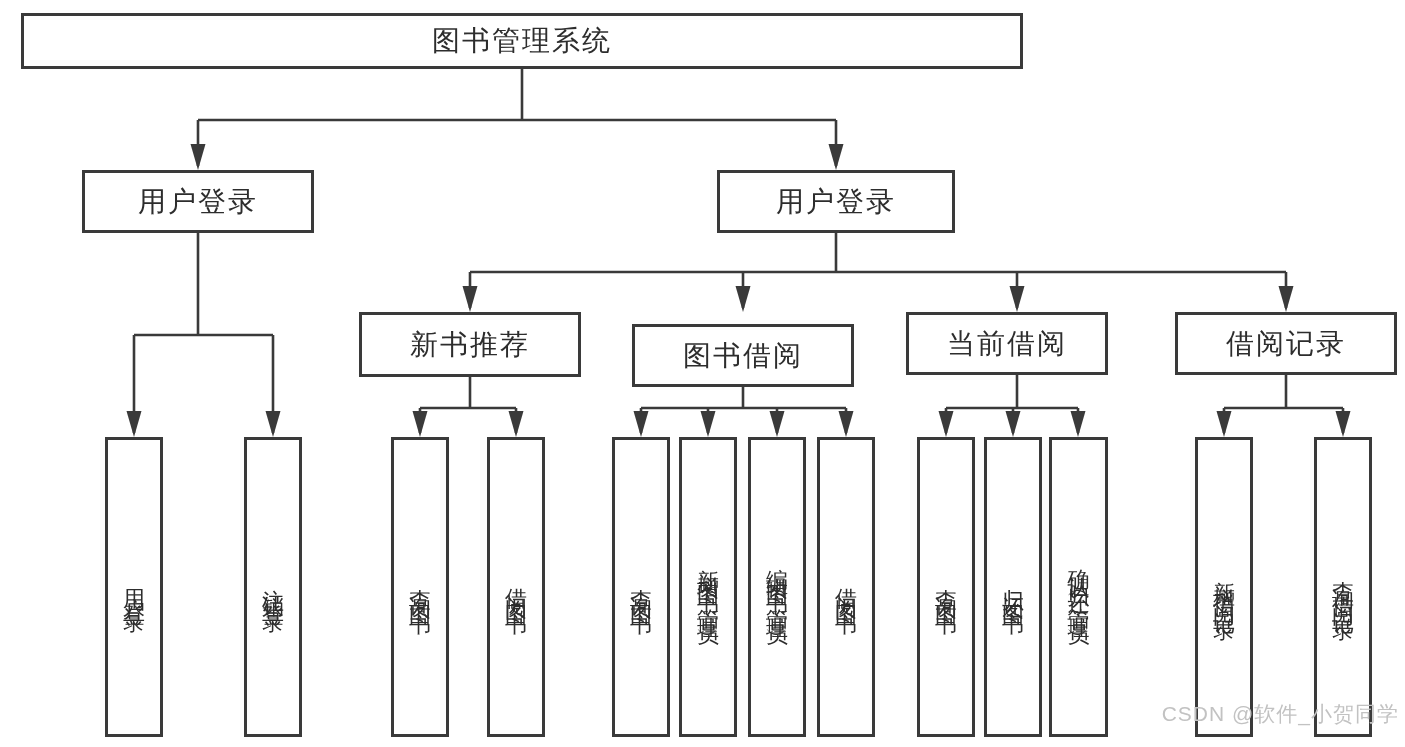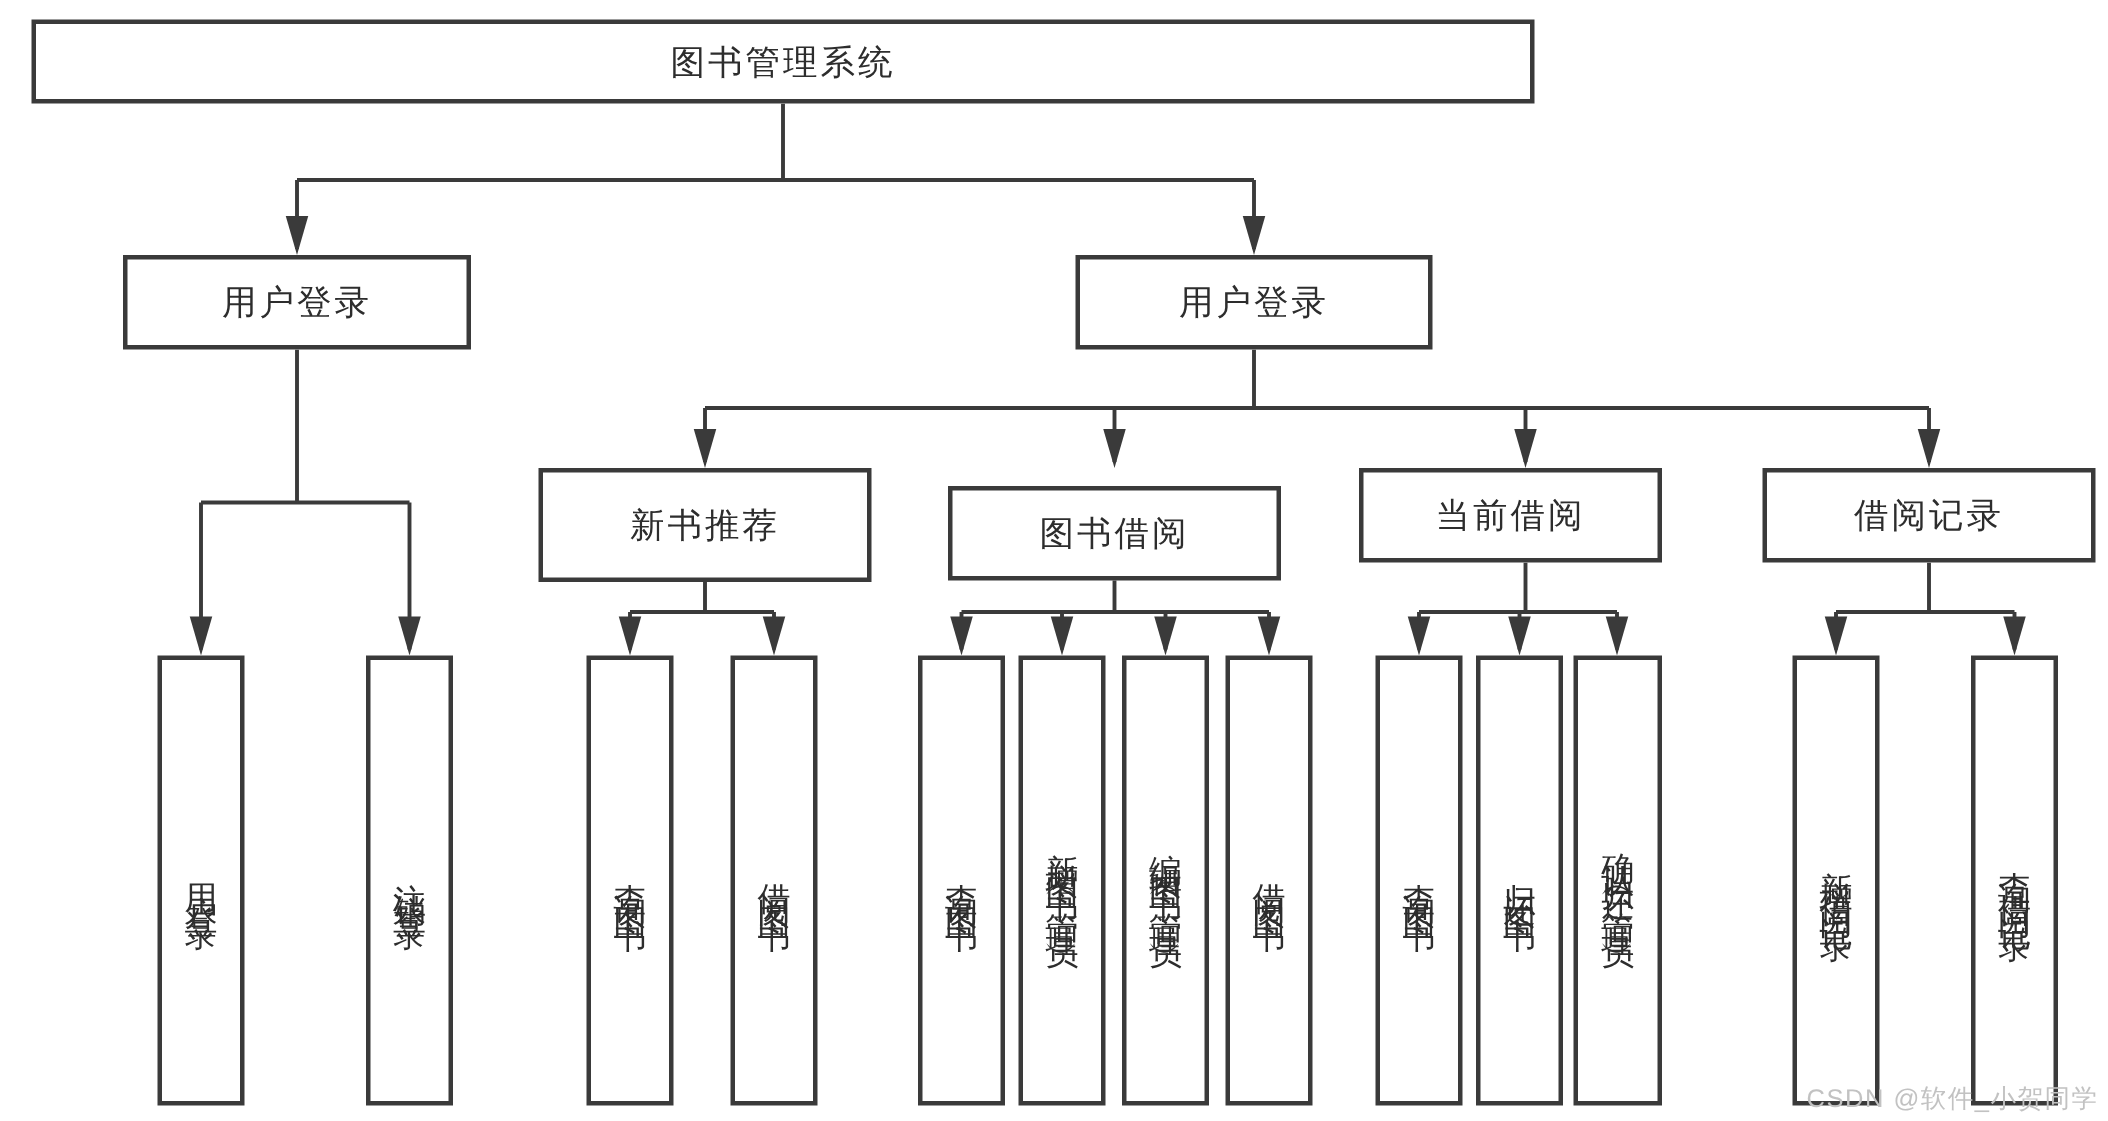--- a/index.html
+++ b/index.html
@@ -18,41 +18,41 @@
   }
   .connectors{position:absolute;left:0;top:0;width:1405px;height:747px;pointer-events:none;}
   .connectors polyline,.connectors line{stroke:var(--line);stroke-width:2.6;fill:none;}
   .connectors polygon{fill:var(--line);stroke:none;}
   .hbox{
     position:absolute;
     box-sizing:border-box;
     border:3px solid var(--line);
     background:var(--bg);
     display:flex;align-items:center;justify-content:center;
-    font-size:23px;color:var(--text);
+    font-size:28px;color:var(--text);
     letter-spacing:2px;
     white-space:nowrap;
   }
   .vbox{
     position:absolute;
     box-sizing:border-box;
     top:437px;width:58px;height:300px;
     border:3px solid var(--line);
     background:var(--bg);
     display:flex;align-items:center;justify-content:center;
     writing-mode:vertical-rl;
     text-orientation:mixed;
     font-size:22px;color:var(--text);
     letter-spacing:8px;
     line-height:1;
   }
   .watermark{
     position:absolute;
-    right:6px;bottom:3px;
-    font-size:17px;
+    right:6px;bottom:19px;
+    font-size:21px;
     color:var(--watermark);
     letter-spacing:1px;
     z-index:5;
     white-space:nowrap;
   }
 </style>
 </head>
 <body>
 
 <div class="stage">
@@ -117,21 +117,21 @@
     <polyline points="1343,408 1343,433"></polyline>
     <polygon points="1216.5,411 1231.5,411 1224,437"></polygon>
     <polygon points="1335.5,411 1350.5,411 1343,437"></polygon>
   </svg>
 
   <div class="hbox" style="left:21px;top:13px;width:1002px;height:56px;">图书管理系统</div>
 
   <div class="hbox" style="left:82px;top:170px;width:232px;height:63px;">用户登录</div>
   <div class="hbox" style="left:717px;top:170px;width:238px;height:63px;">用户登录</div>
 
-  <div class="hbox" style="left:359px;top:312px;width:222px;height:76px;">新书推荐</div>
+  <div class="hbox" style="left:359px;top:312px;width:222px;height:65px;">新书推荐</div>
   <div class="hbox" style="left:632px;top:324px;width:222px;height:63px;">图书借阅</div>
   <div class="hbox" style="left:906px;top:312px;width:202px;height:63px;">当前借阅</div>
   <div class="hbox" style="left:1175px;top:312px;width:222px;height:63px;">借阅记录</div>
 
   <div class="vbox" style="left:105px;">用户登录</div>
   <div class="vbox" style="left:244px;">注销登录</div>
 
   <div class="vbox" style="left:391px;">查询图书</div>
   <div class="vbox" style="left:487px;">借阅图书</div>
 

